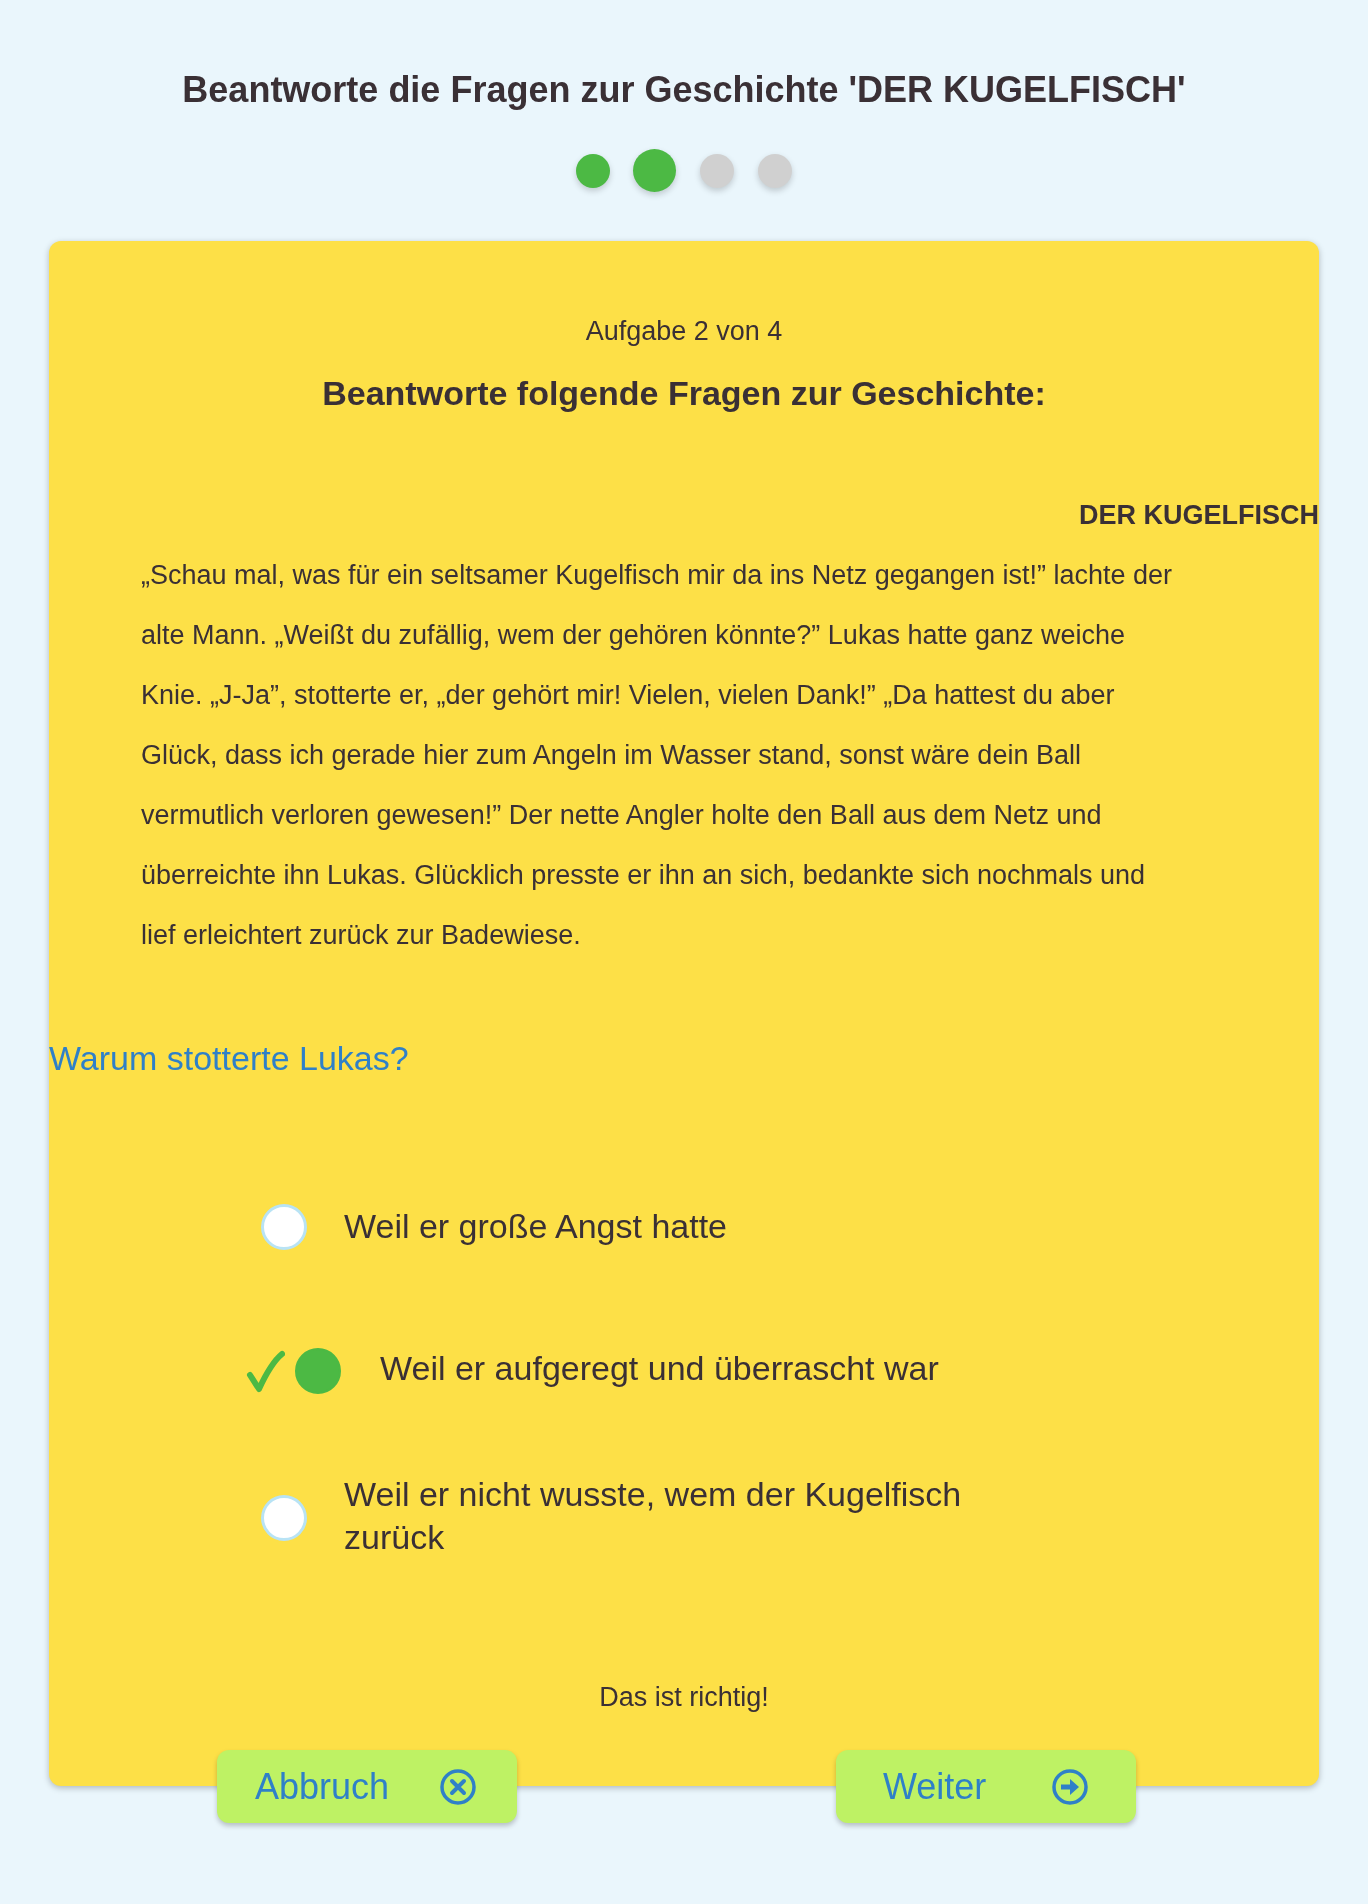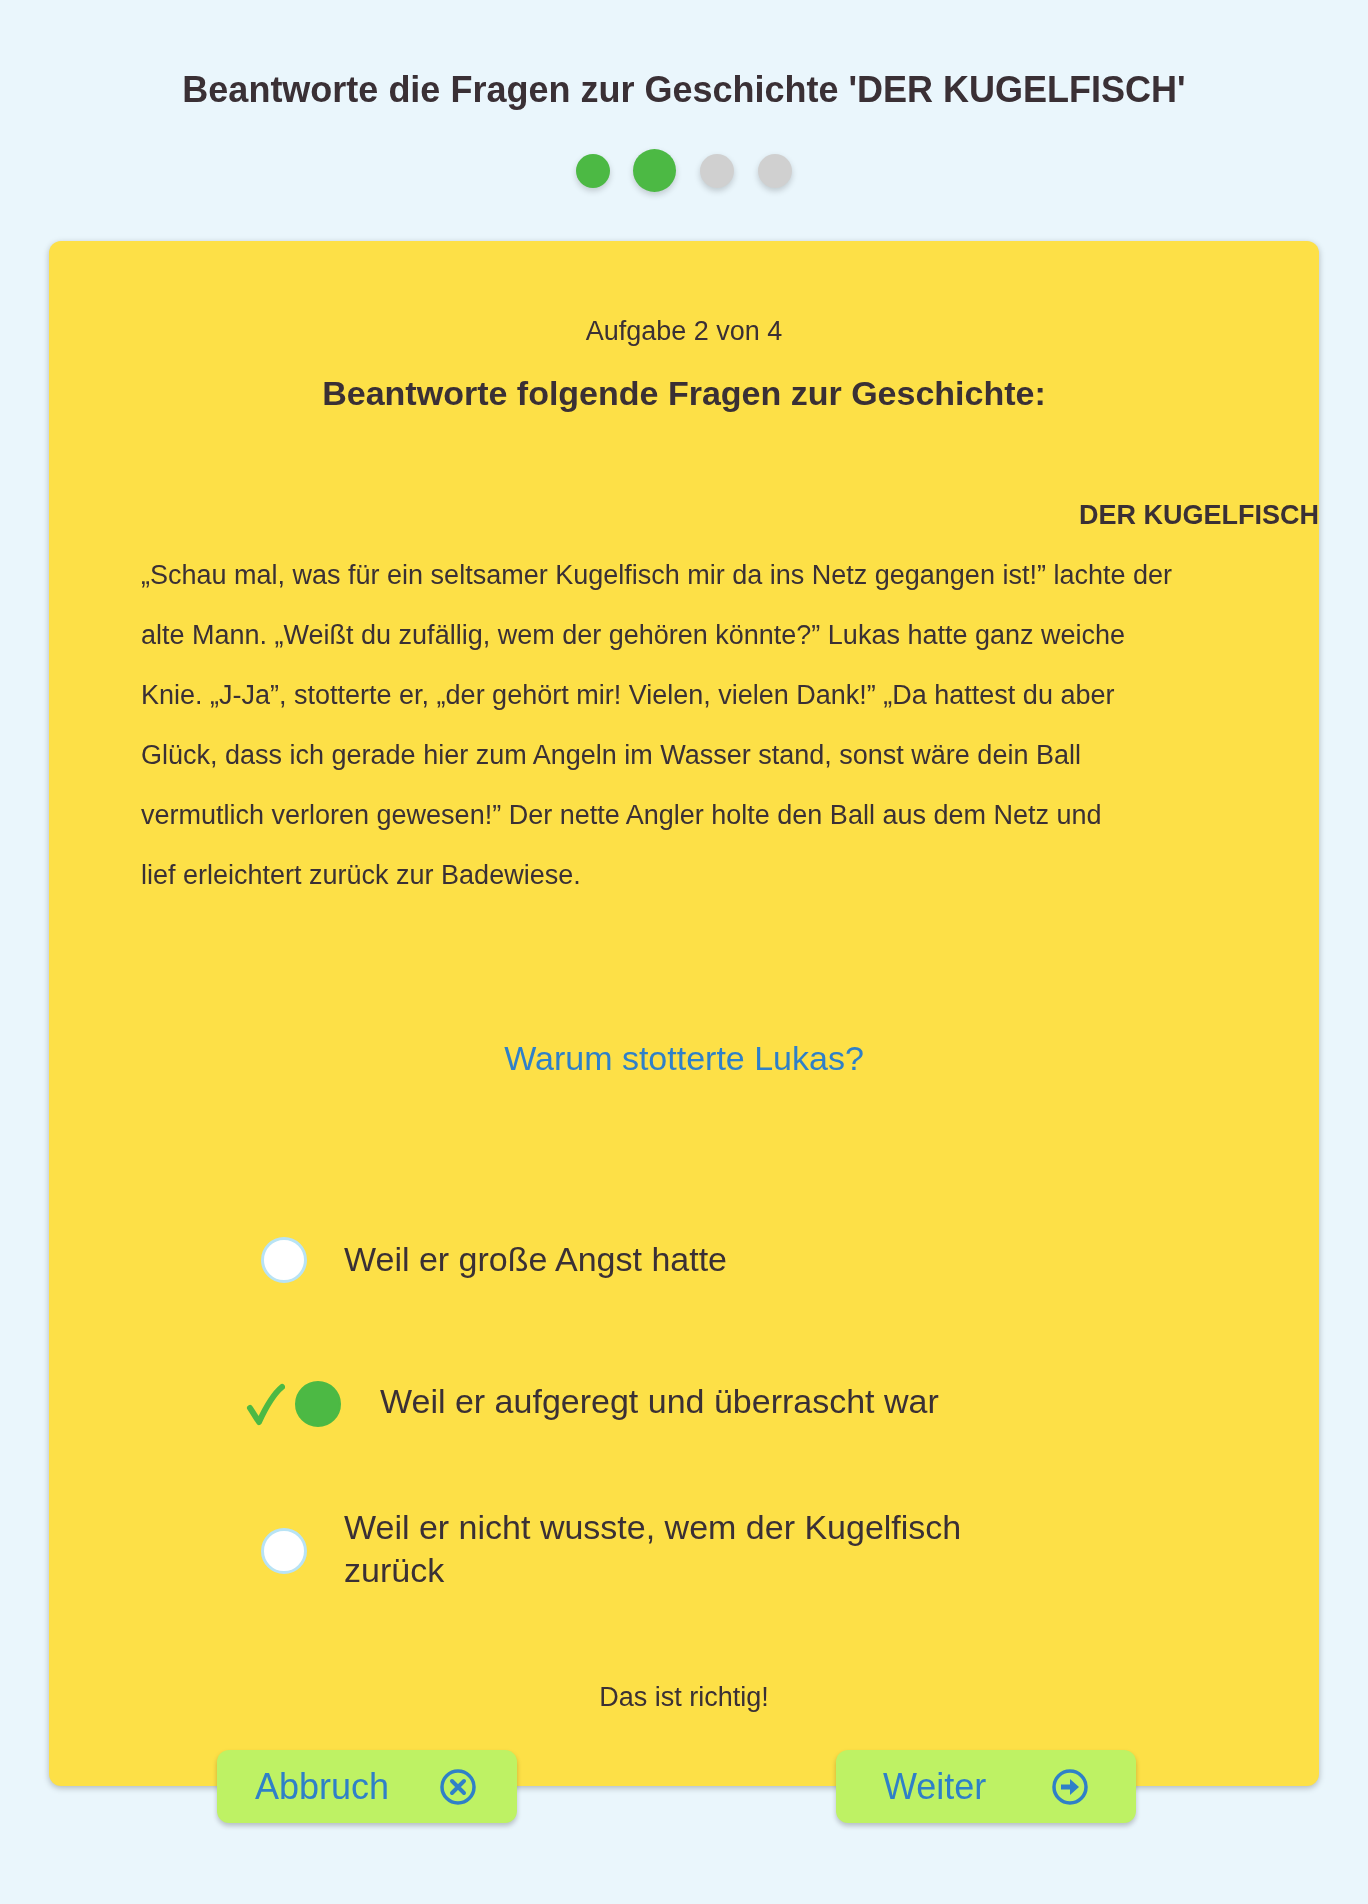--- a/index.html
+++ b/index.html
@@ -29,24 +29,24 @@
   .story-title {
     position:absolute; top:256px; left:0; width:100%; text-align:right;
     font-size:27px; font-weight:bold; line-height:36px;
   }
   .story-text {
     position:absolute; top:304px; left:60px; width:1160px;
     font-size:27px; line-height:60px;margin-left:32px;
   }
   .story-line { display:block; white-space:nowrap; }
   .question {
-    position:absolute; top:795px; left:0; width:100%; text-align:center;
+    position:absolute; top:795px; left:0; width:100%; 
     font-size:34px; line-height:44px; color:#2f80c8;
   }
-  .option { position:absolute; left:0; width:100%;margin-top:33px; }
+  .option { position:absolute; left:0; width:100%; }
   .radio {
     position:absolute; width:40px; height:40px; border:3px solid #b8e3f5; border-radius:50%;
     box-sizing:content-box; background:#fff;
   }
   .radio.checked { border-color:#4cb944; background:#4cb944; }
   .check { position:absolute; }
   .opt-text { position:absolute; font-size:34px; line-height:43px; color:#3a3035; }
   .feedback {
     position:absolute; top:1438px; left:0; width:100%; text-align:center;
     font-size:27px; line-height:36px;
@@ -76,20 +76,21 @@
   <div class="task-count">Aufgabe 2 von 4</div>
   <div class="task-heading">Beantworte folgende Fragen zur Geschichte:</div>
 
   <div class="story-title">DER KUGELFISCH</div>
   <div class="story-text">
     <span class="story-line">„Schau mal, was für ein seltsamer Kugelfisch mir da ins Netz gegangen ist!” lachte der</span>
     <span class="story-line">alte Mann. „Weißt du zufällig, wem der gehören könnte?” Lukas hatte ganz weiche</span>
     <span class="story-line">Knie. „J-Ja”, stotterte er, „der gehört mir! Vielen, vielen Dank!” „Da hattest du aber</span>
     <span class="story-line">Glück, dass ich gerade hier zum Angeln im Wasser stand, sonst wäre dein Ball</span>
     <span class="story-line">vermutlich verloren gewesen!” Der nette Angler holte den Ball aus dem Netz und</span>
+    <span class="story-line">überreichte ihn Lukas. Glücklich presste er ihn an sich, bedankte sich nochmals und</span>
     <span class="story-line">lief erleichtert zurück zur Badewiese.</span>
   </div>
 
   <div class="question">Warum stotterte Lukas?</div>
 
   <div class="option" style="top:958px; height:56px;">
     <div class="radio" style="left:212px; top:5px;"></div>
     <div class="opt-text" style="left:295px; top:6px;">Weil er große Angst hatte</div>
   </div>
 

